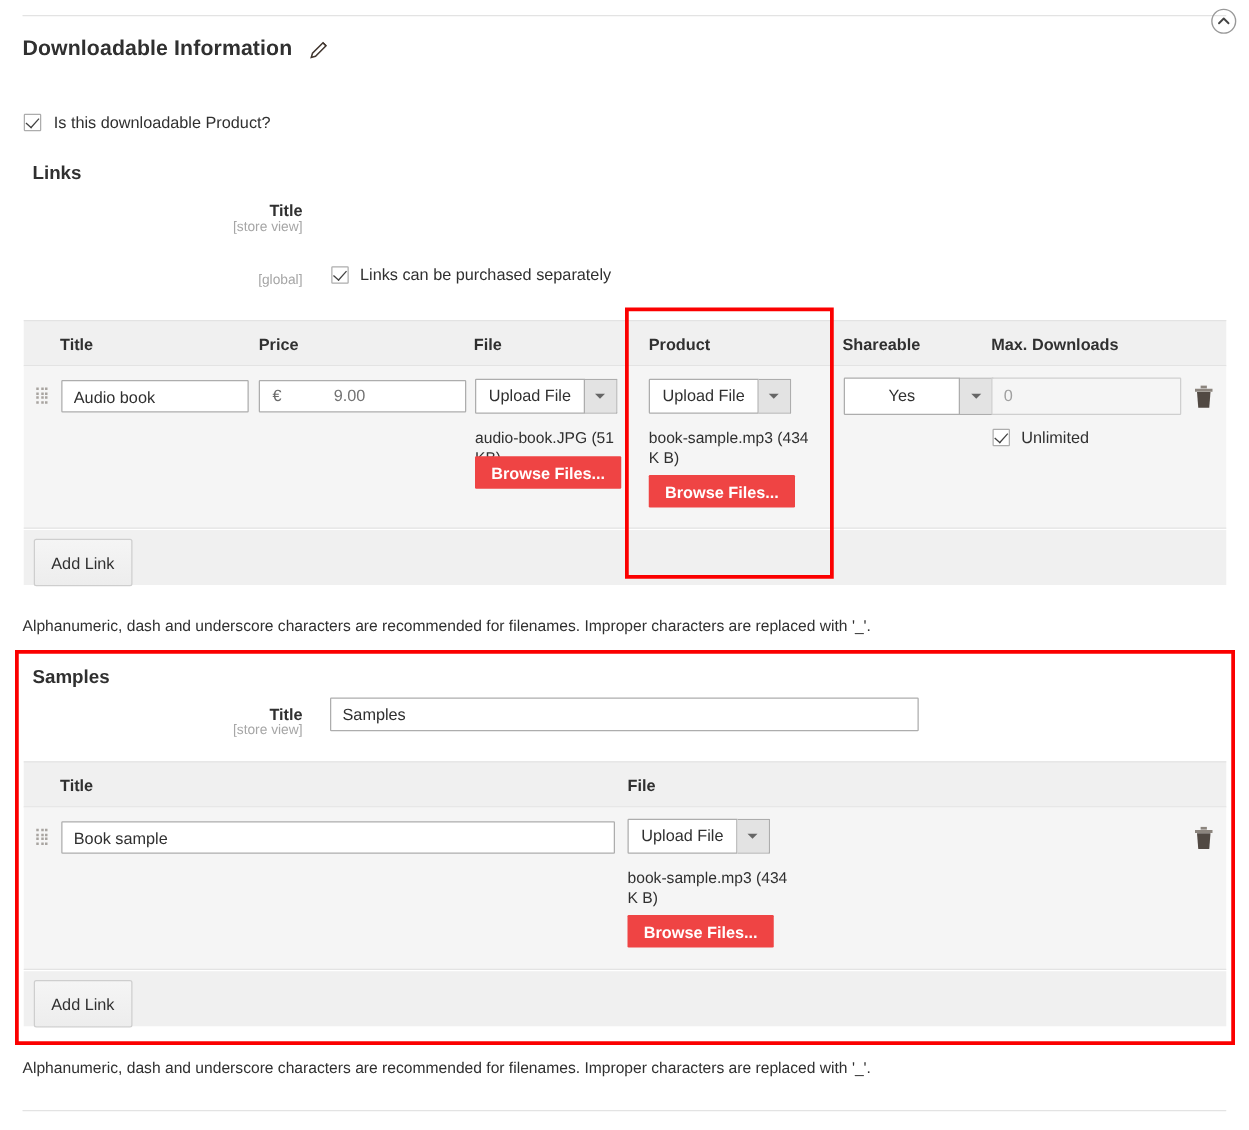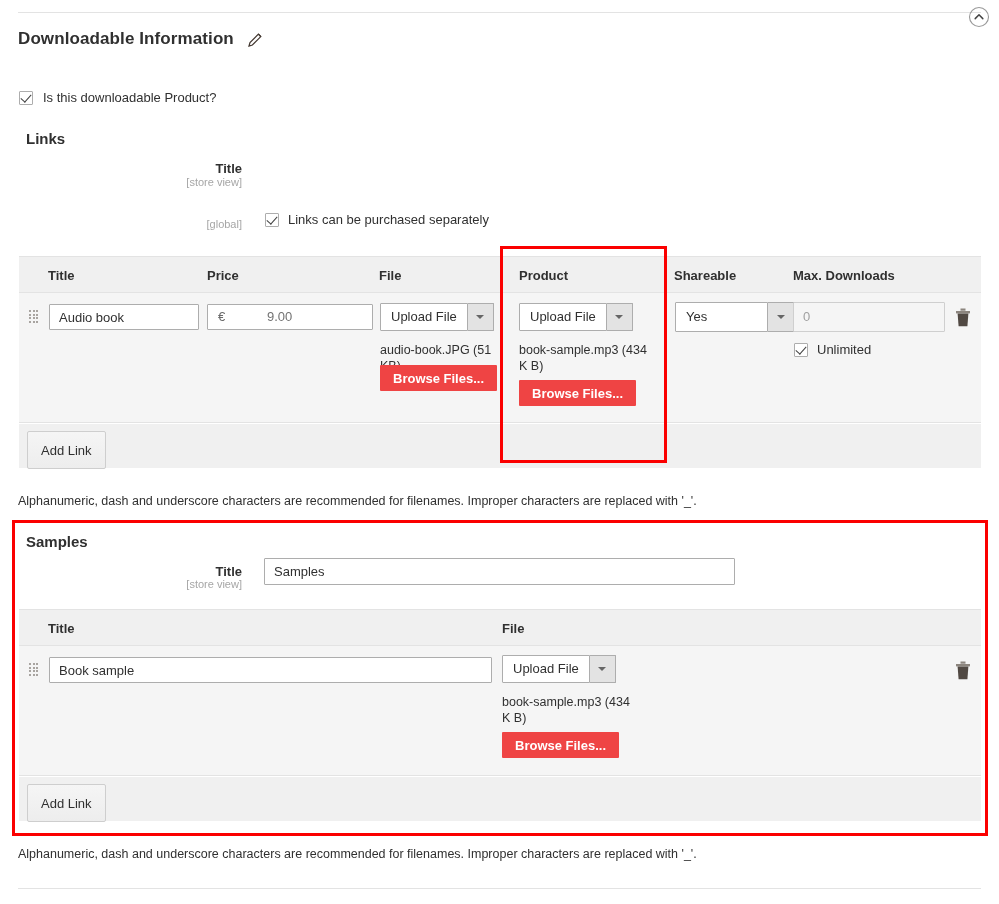--- a/index.html
+++ b/index.html
@@ -385,21 +385,21 @@
 
   <div class="split-btn" style="left:519px; top:303px;">
     <div class="split-main">Upload File</div>
     <div class="split-toggle">
       <span class="caret"></span>
     </div>
   </div>
   <div class="filename" style="left:519px; top:342px; width:132px;">book-sample.mp3 (434 K B)</div>
   <button class="browse-btn" style="left:519px; top:380px;">Browse Files...</button>
 
-  <div class="sel" style="left:675px; top:302px;">
+  <div class="sel" style="left:675px; top:302px;text-align:center;">
     <div class="sel-main" style="width:93px;">Yes</div>
     <div class="sel-toggle">
       <span class="caret"></span>
     </div>
   </div>
 
   <div class="disabled-input" style="left:793px; top:302px; width:152px;">
     <span style="color:#a0a0a0;">0</span>
   </div>
   <div class="inline-cbx-row" style="left:794px; top:342px;">

